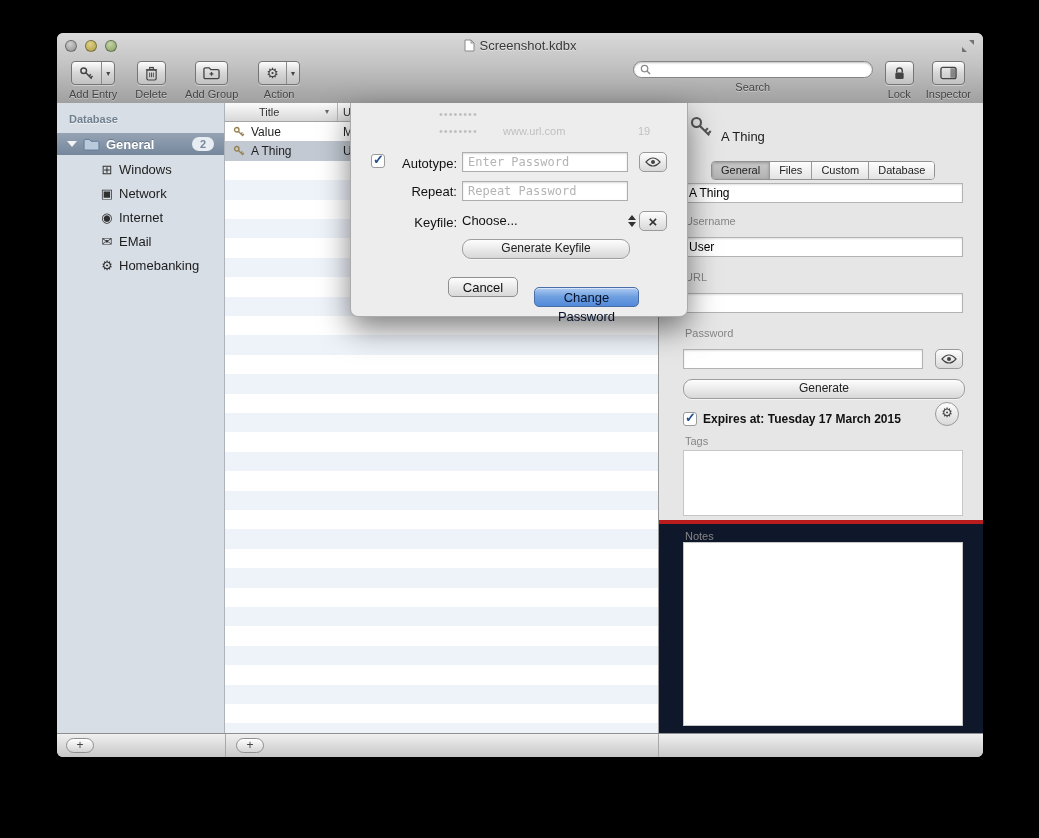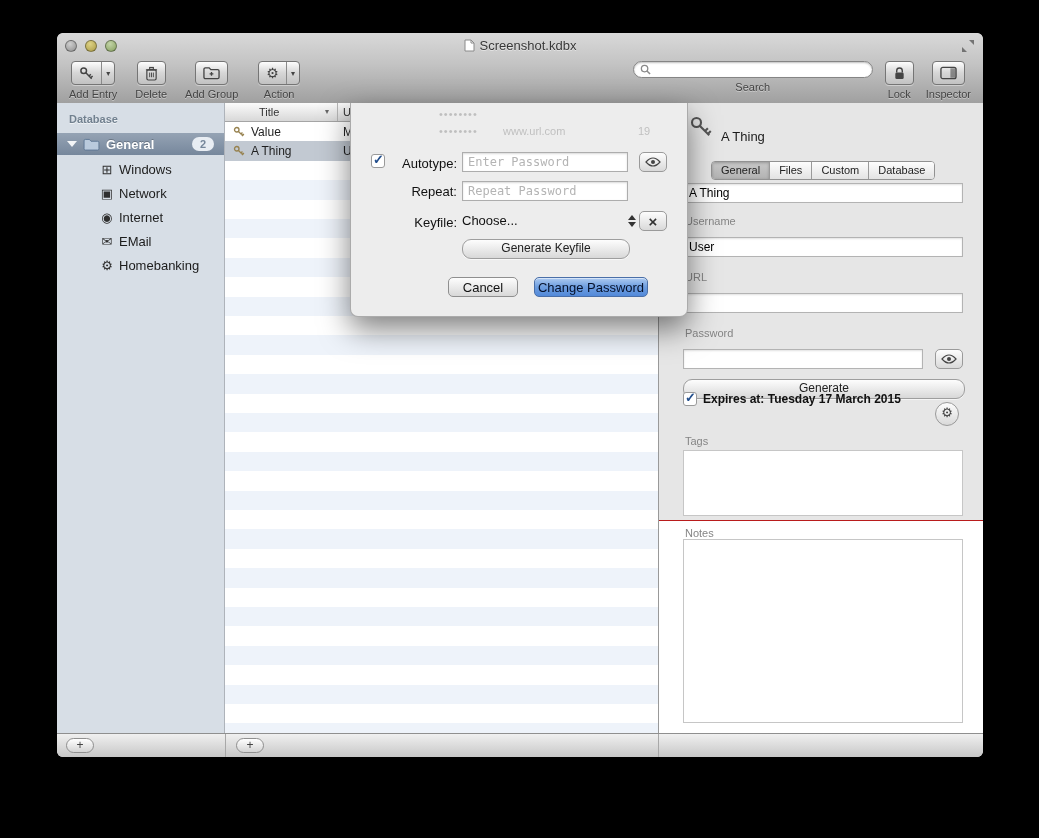--- a/index.html
+++ b/index.html
@@ -75,23 +75,23 @@
     box-shadow:inset 0 1px 2px rgba(0,0,0,.12);font-size:12px;padding:0 5px;box-sizing:border-box;font-family:"Liberation Sans",sans-serif;outline:none;}
   .ilabel{position:absolute;left:26px;font-size:11px;color:#858585;}
   .pill-btn{position:absolute;left:24px;width:280px;height:18px;border:1px solid #9e9e9e;border-radius:9px;
     background:linear-gradient(#fdfdfd,#d8d8d8);font-size:12px;color:#222;text-align:center;line-height:17px;box-shadow:0 1px 0 rgba(255,255,255,.6);}
   .sq-btn{border:1px solid #9a9a9a;border-radius:5px;background:linear-gradient(#fdfdfd,#d9d9d9);
     display:flex;align-items:center;justify-content:center;box-sizing:border-box;}
   .round-btn{position:absolute;width:22px;height:22px;border-radius:50%;border:1px solid #9a9a9a;
     background:linear-gradient(#fdfdfd,#d9d9d9);text-align:center;line-height:20px;font-size:13px;color:#444;}
   .checkbox{width:14px;height:14px;background:#fff;border:1px solid #9a9a9a;border-radius:3px;box-sizing:border-box;position:relative;}
   .checkbox.checked::after{content:"\2713";position:absolute;left:1px;top:-3px;font-size:13px;font-weight:bold;color:#224e8c;}
-  .expires-row{position:absolute;left:24px;top:289px;display:flex;align-items:center;justify-content:flex-end;}
+  .expires-row{position:absolute;left:24px;top:309px;display:flex;align-items:center;justify-content:flex-end;}
   .expires-label{margin-left:6px;font-size:12px;font-weight:bold;color:#111;}
-  .notes-section{position:absolute;left:0;right:0;top:417px;bottom:0;background:#ffffff;border-top:1px solid #b91c1c;}
+  .notes-section{position:absolute;left:0;right:0;top:417px;bottom:0;background:#0f172a;border-top:4px solid #b91c1c;}
   .bigbox{position:absolute;left:24px;width:280px;background:#fff;border:1px solid #c6c6c6;box-sizing:border-box;resize:none;outline:none;}
   
   .bottombar{position:absolute;left:0;right:0;bottom:0;height:24px;background:linear-gradient(#f0f0f0,#c7c7c7);border-top:1px solid #8f8f8f;box-sizing:border-box;}
   .bb-div{position:absolute;top:0;bottom:0;width:1px;background:#a8a8a8;}
   .add-btn{position:absolute;top:4px;width:28px;height:15px;border-radius:8px;border:1px solid #8f8f8f;
     background:linear-gradient(#ffffff,#d4d4d4);text-align:center;line-height:13px;font-size:12px;color:#444;box-sizing:border-box;}
   
   .sheet{position:absolute;left:293px;top:70px;width:338px;height:214px;z-index:40;
     background:#ededed;border:1px solid rgba(0,0,0,.28);border-top:none;border-radius:0 0 8px 8px;
     box-shadow:0 12px 30px rgba(0,0,0,.5);box-sizing:border-box;}
@@ -378,16 +378,16 @@
       <span class="stepper">
           <i class="up"></i>
           <i class="dn"></i>
         </span>
     </div>
     <div class="sq-btn eye-btn xchar" style="left:288px;top:108px"></div>
 
     <div class="pill-btn" style="left:111px;top:136px;width:166px">Generate Keyfile</div>
 
     <div class="btn" style="left:97px;top:174px;width:70px">Cancel</div>
-    <div class="btn default" style="left:183px;top:174px;width:114px">Change Password</div>
+    <div class="btn default" style="left:183px;top:184px;width:105px">Change Password</div>
   </div>
 
 </div>
 
 </body></html>

